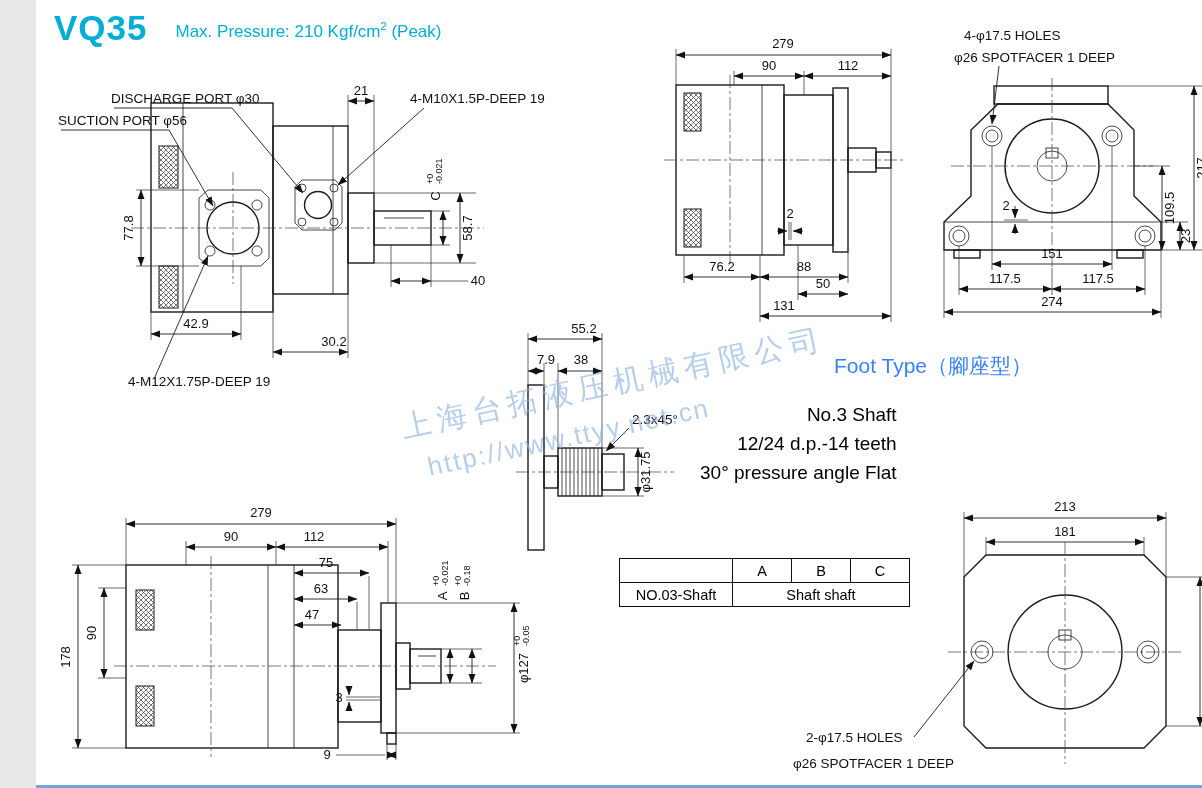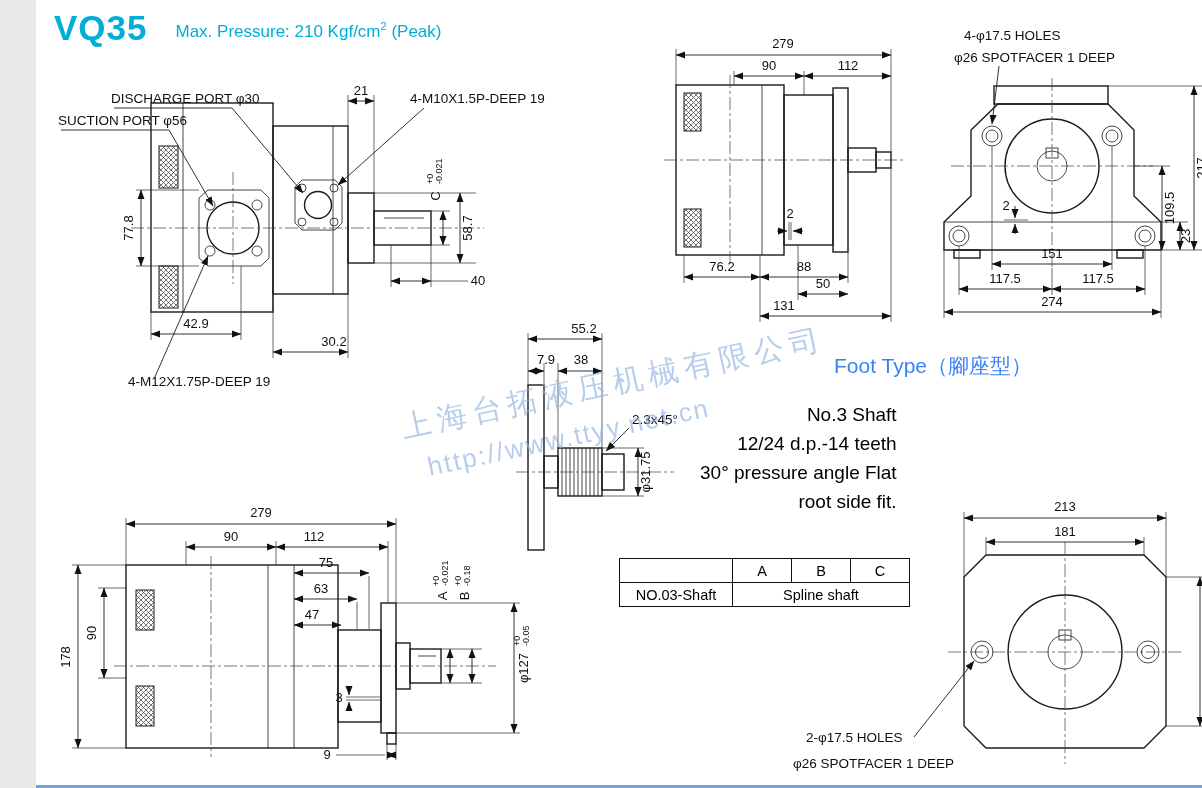--- a/index.html
+++ b/index.html
@@ -337,34 +337,33 @@
       <path class="ld" d="M878,737 L938,661" marker-end="url(#arr)"></path>
     </g>
   </svg>
 
   <div class="foot-label">Foot Type（腳座型）</div>
 
   <div class="shaft-note">
     <div>No.3 Shaft</div>
     <div>12/24 d.p.-14 teeth</div>
     <div>30° pressure angle Flat</div>
-    <div>root side fit.</div>
   </div>
 
   <table class="spec-table">
     <tbody>
       <tr>
         <td class="namec"></td>
         <td class="valc">A</td>
         <td class="valc">B</td>
         <td class="valc">C</td>
       </tr>
       <tr>
         <td class="namec">NO.03-Shaft</td>
-        <td colspan="3">Spline shaft</td>
+        <td colspan="3">Shaft shaft</td>
       </tr>
     </tbody>
   </table>
 
   <div class="wm wm1" style="color:rgba(143,180,226,0.65);">上海台拓液压机械有限公司</div>
   <div class="wm wm2" style="color:rgba(143,180,226,0.65);">http://www.ttyy.net.cn</div>
   <div class="bottom-rule" style="background:#5b93d4;"></div>
 
 </div>
 

